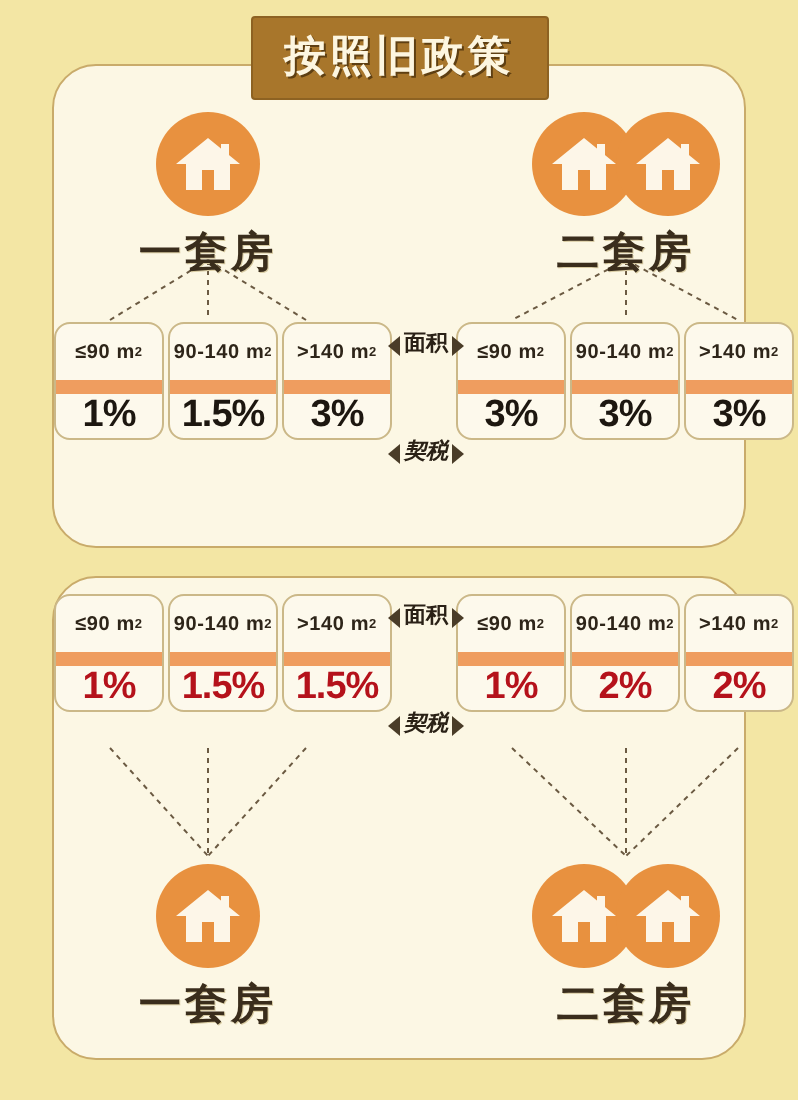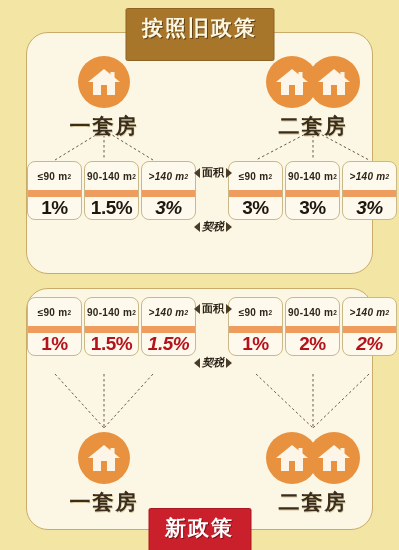--- a/index.html
+++ b/index.html
@@ -20,21 +20,21 @@
     border-radius:22px;
     box-sizing:border-box;
   }
   #panel-old{top:32px;height:242px;}
   #panel-new{top:288px;height:242px;}
 
   
   .badge{
     position:absolute;
     left:50%;transform:translateX(-50%);
-    padding:5px 16px 18px;
+    padding:5px 16px 7px;
     font-size:21px;font-weight:bold;
     letter-spacing:2px;
     white-space:nowrap;
     z-index:8;
     border-radius:2px;
   }
   #badge-old{
     top:8px;
     background:#a8762b;
     color:#fdf6e0;
@@ -86,21 +86,21 @@
   .cell{
     width:55px;
     background:#fdf9ec;
     border:1.2px solid #cbb888;
     border-radius:8px;
     box-sizing:border-box;
     overflow:hidden;
     margin-right:2px;
     display:flex;flex-direction:column;text-align:center;
   }
-  .cell:last-child{margin-right:0;font-style:italic;}
+  .cell:last-child{margin-right:0;}
   .cell .area{
     height:28px;
     display:flex;align-items:center;justify-content:center;
     font-size:10px;color:#2e2519;font-weight:bold;
     letter-spacing:0.3px;
     white-space:nowrap;
   }
   .cell .area sup{font-size:6.5px;vertical-align:super;}
   .cell .band{height:7px;background:#ef9d5f;}
   .cell .rate{
@@ -367,15 +367,14 @@
         <svg width="34" height="30" viewBox="0 0 34 30" aria-hidden="true">
           <path d="M17 2 L33 15 L28 15 L28 28 L6 28 L6 15 L1 15 Z" fill="#fdf6e8"></path>
           <rect x="23.5" y="5" width="4" height="6" fill="#fdf6e8"></rect>
           <rect x="14" y="18" width="6" height="10" fill="#e8913f"></rect>
         </svg>
       </span>
     </div>
     <div class="house-label">二套房</div>
   </div>
 
-  <div class="badge" id="badge-new">新政策</div>
 
 </div>
 
 </body></html>

